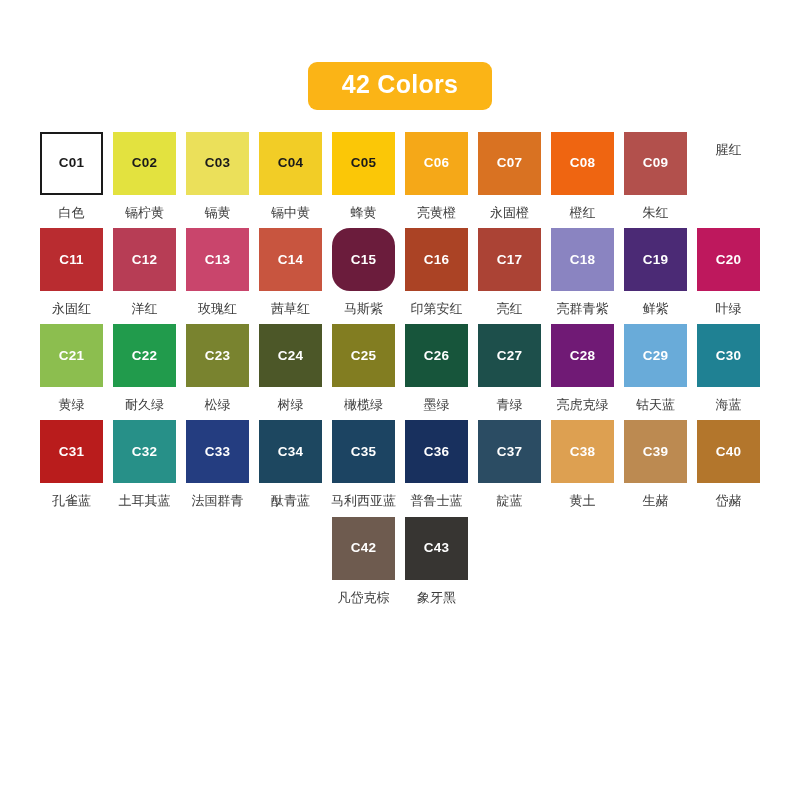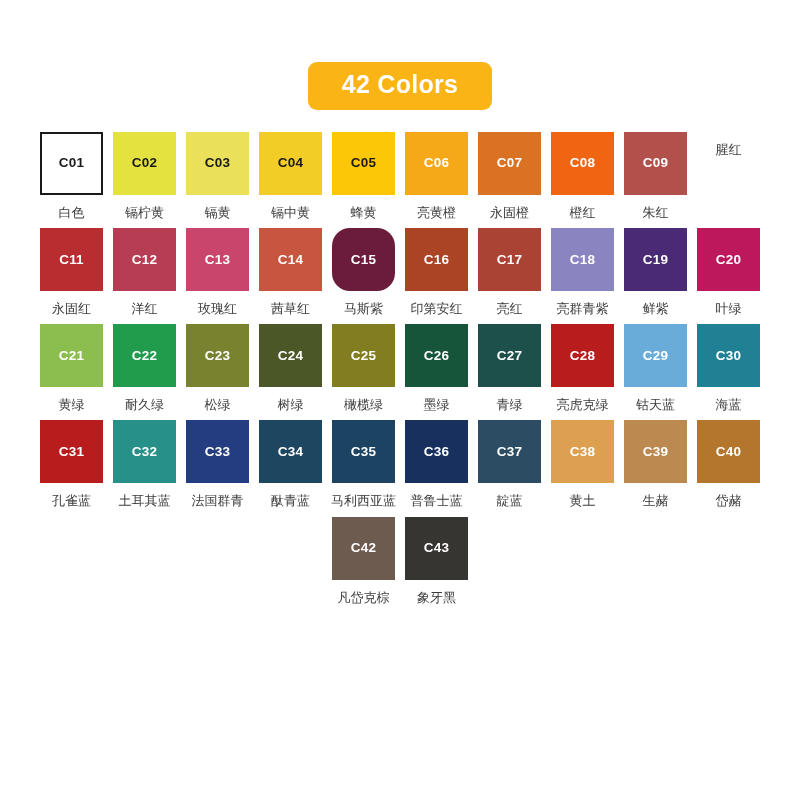--- a/index.html
+++ b/index.html
@@ -251,21 +251,21 @@
           </div>
           <div class="name">墨绿</div>
         </div>
         <div class="cell">
           <div class="swatch" style="background: rgb(29, 79, 75);">
             <span class="code" style="color: rgb(255, 255, 255);">C27</span>
           </div>
           <div class="name">青绿</div>
         </div>
         <div class="cell">
-          <div class="swatch" style="background: #b91c1c;">
+          <div class="swatch" style="background: #701a75;">
             <span class="code" style="color: rgb(255, 255, 255);">C28</span>
           </div>
           <div class="name">亮虎克绿</div>
         </div>
         <div class="cell">
           <div class="swatch" style="background: rgb(105, 171, 217);">
             <span class="code" style="color: rgb(255, 255, 255);">C29</span>
           </div>
           <div class="name">钴天蓝</div>
         </div>

